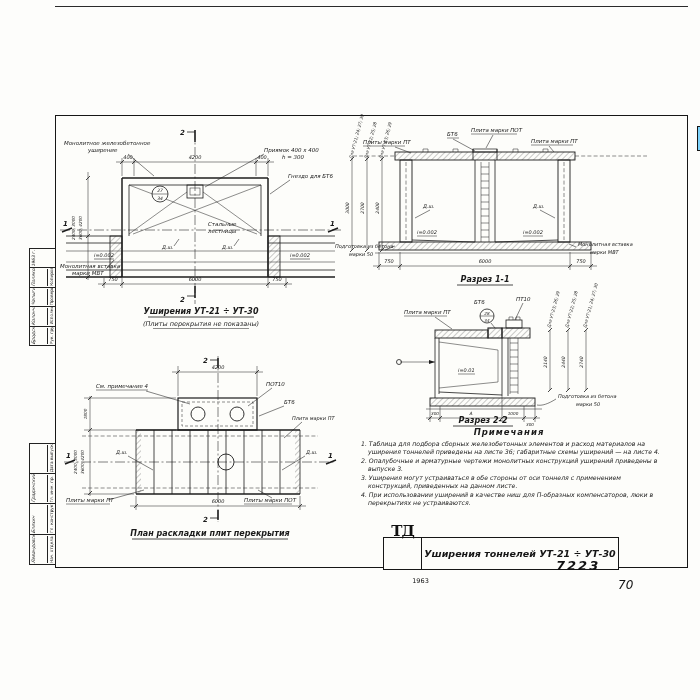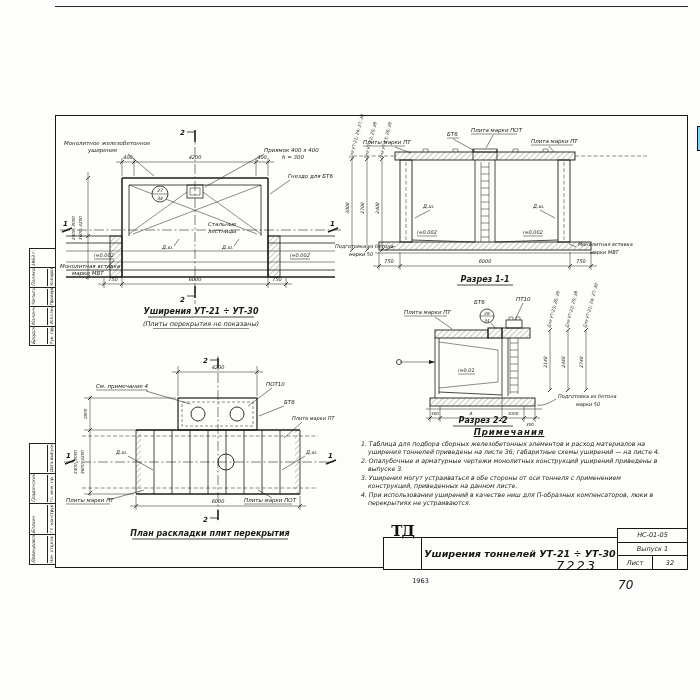--- a/index.html
+++ b/index.html
@@ -14,21 +14,21 @@
   .mid{text-anchor:middle}
   .ln{stroke:#1c1c1c;stroke-width:0.8;fill:none}
   .thk{stroke-width:1.5}
   .thin{stroke-width:0.5}
   .dash{stroke-dasharray:4 2.2}
   .cl{stroke-dasharray:10 2.5 2 2.5;stroke-width:0.55}
   .ld{stroke:#1c1c1c;stroke-width:0.55;fill:none}
   .page38{position:absolute;left:652px;top:126px;width:33px;height:23px;border:1.5px solid #161616;display:flex;align-items:center;justify-content:center;font:bold italic 10px "DejaVu Sans",sans-serif;color:#1a1a1a;background:#7dd3fc;margin-left:45px;}
   
   .notes{position:absolute;left:354px;top:427px;width:310px;color:#1a1a1a;}
-  .notes-title{font:bold italic 8.5px "DejaVu Sans",sans-serif;text-align:center;text-decoration:underline;margin-bottom:3px;letter-spacing:1px;}
+  .notes-title{font:bold italic 8.5px "DejaVu Sans",sans-serif;text-align:center;margin-bottom:3px;letter-spacing:1px;}
   .note{font:italic 6.2px "DejaVu Sans",sans-serif;line-height:1.3;text-indent:-7px;padding-left:14px;margin-bottom:1px;}
   
   .tb-main{position:absolute;left:383px;top:537px;width:234px;height:31px;border:1.6px solid #161616;display:flex;background:#fdfdfa;}
   .tb-logo{width:37px;border-right:1.6px solid #161616;display:flex;flex-direction:column;align-items:center;justify-content:center;line-height:1;gap:36px;}
   .tb-logo-td{font:bold 15px "DejaVu Serif",serif;letter-spacing:-1px;color:#111;}
   .tb-logo-year{font:6.5px "DejaVu Sans",sans-serif;color:#111;margin-top:1px;margin-left:36px;}
   .tb-title{flex:1;display:flex;align-items:center;justify-content:center;font:bold italic 9.5px "DejaVu Sans",sans-serif;color:#151515;text-align:right;}
   .tb-right{position:absolute;left:617px;top:528px;width:69px;height:40px;border:1.4px solid #161616;display:flex;flex-direction:column;background:#fdfdfa;}
   .tb-row{flex:1;border-bottom:1px solid #161616;display:flex;align-items:center;justify-content:center;font:italic 6.5px "DejaVu Sans",sans-serif;color:#151515;}
   .tb-row:last-child{border-bottom:none;}
@@ -503,29 +503,21 @@
     <div class="note">4. При использовании уширений в качестве ниш для П-образных компенсаторов, люки в перекрытиях не устраиваются.</div>
   </div>
 
   <div class="tb-main">
     <div class="tb-logo">
       <div class="tb-logo-td">ТД</div>
       <div class="tb-logo-year">1963</div>
     </div>
     <div class="tb-title">Уширения тоннелей УТ-21 ÷ УТ-30</div>
   </div>
-  <div class="tb-right">
-    <div class="tb-row">НС-01-05</div>
-    <div class="tb-row">Выпуск 1</div>
-    <div class="tb-row">
-      <div class="tb-cell brd">Лист</div>
-      <div class="tb-cell">32</div>
-    </div>
-  </div>
-  <div class="hand" style="left:556px;top:558px;font-size:13px;letter-spacing:2px;">7223</div>
+  <div class="hand" style="left:556px;top:558px;font-size:13px;letter-spacing:2px;font-weight:bold;">7223</div>
   <div class="hand" style="left:618px;top:578px;font-size:12px;">70</div>
 
   <div class="stamp" style="left:29px;top:346px;width:98px;height:27px;">
     <div class="scol">
       <div class="sname">Бродский</div>
       <div class="srole">Рук. группы</div>
     </div>
     <div class="scol">
       <div class="sname">Колончиков</div>
       <div class="srole">Исполнитель</div>

